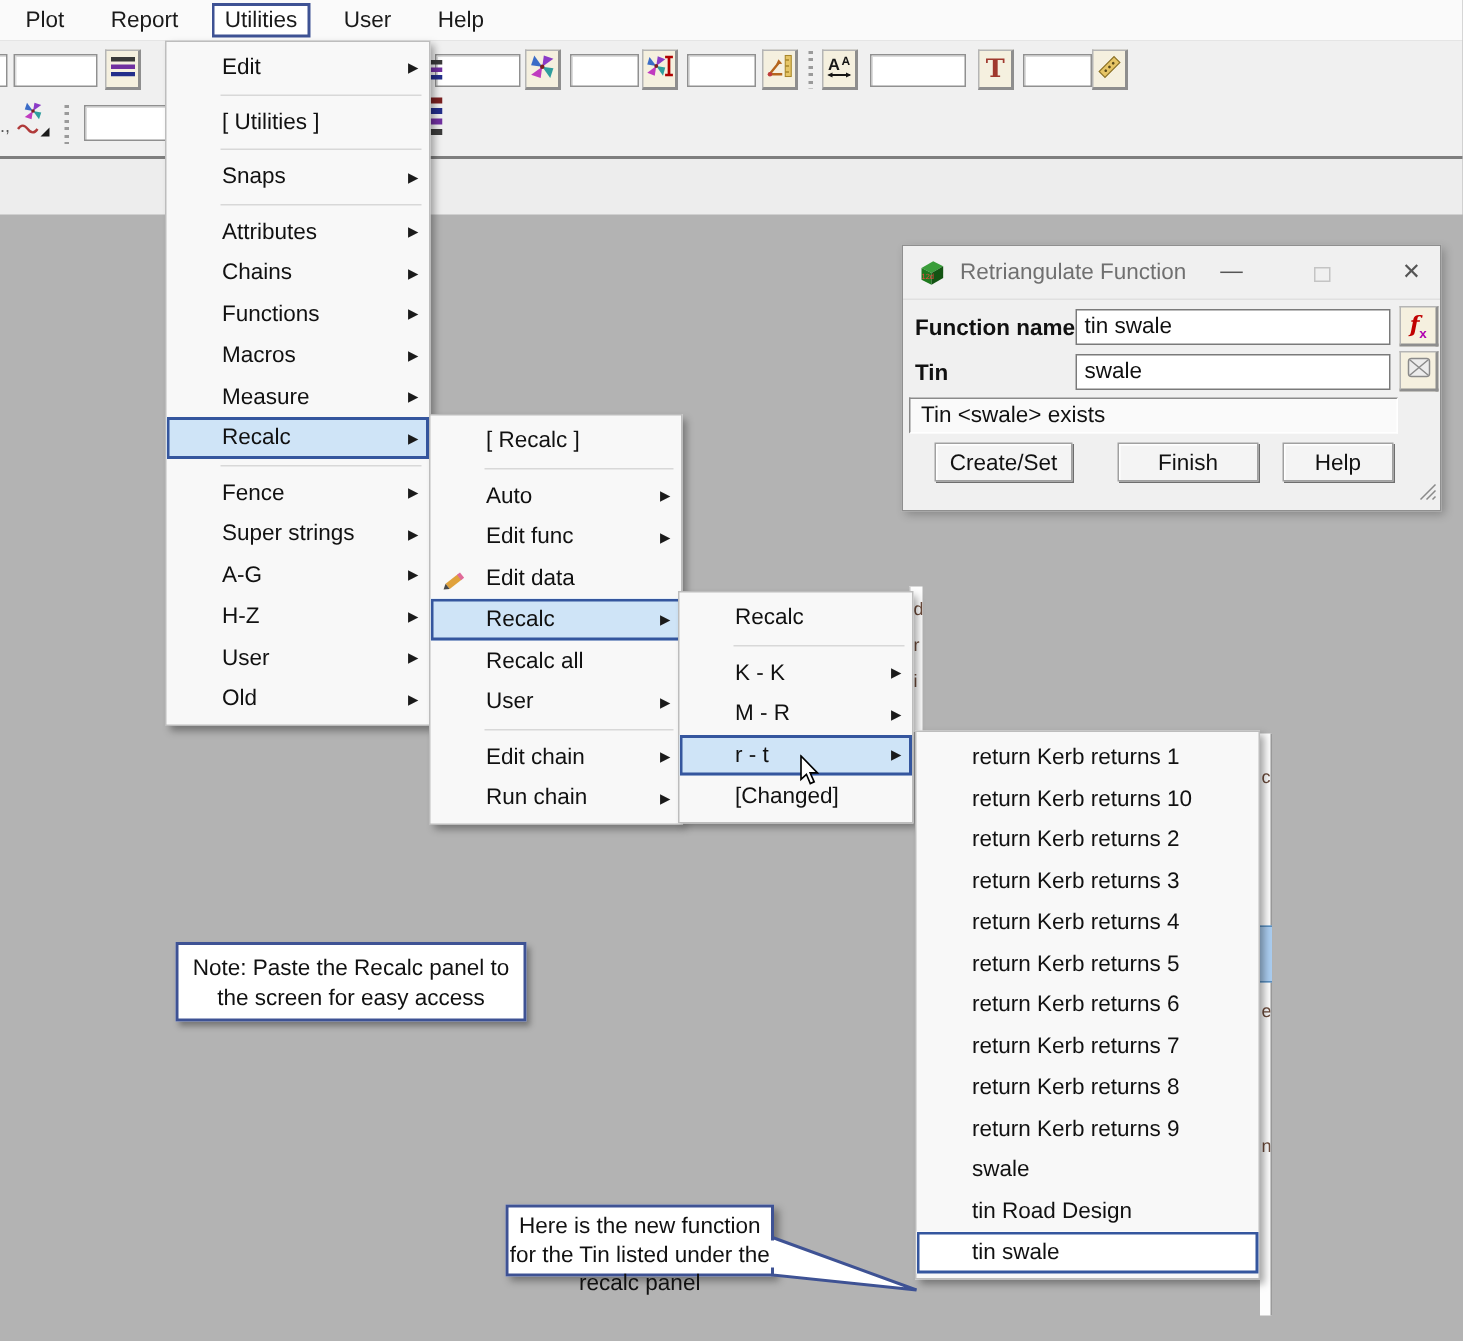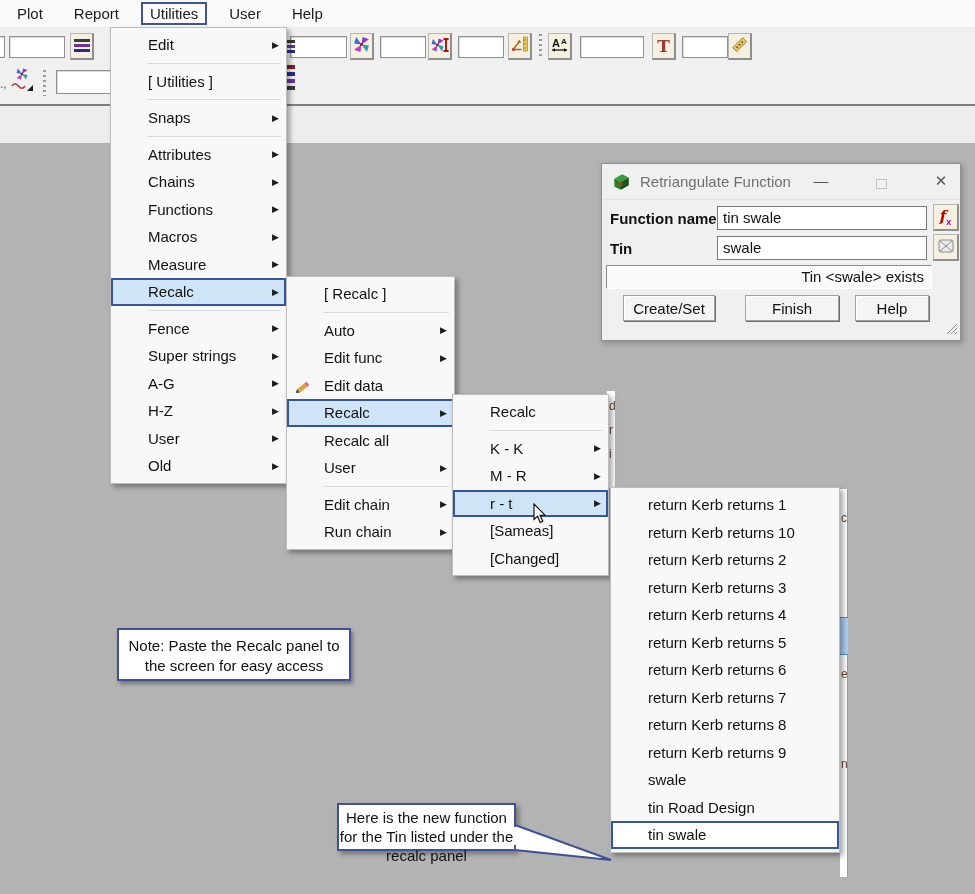--- a/index.html
+++ b/index.html
@@ -48,21 +48,21 @@
   #dlg-title .ttl { position:absolute; left:38px; top:9px; color:#707070; }
   .winctl { position:absolute; top:8px; width:22px; height:20px; text-align:center; color:#555; }
   .dlabel { position:absolute; left:8px; font-weight:bold; }
   .dfield { position:absolute; left:115px; width:210px; height:24px; background:#fff;
     border:1px solid #7a7a7a; padding:2px 5px; }
   .dbtn-ico { position:absolute; left:331px; width:26px; height:27px; background:#f5f0df;
     border:1px solid #b5b5b5; border-right:2px solid #8e8e8e; border-bottom:2px solid #8e8e8e;
     display:flex; align-items:center; justify-content:center; }
   #dlg-msg { position:absolute; left:4px; top:101px; width:326px; height:24px; background:#fafafa;
     border:1px solid #fff; border-top:1px solid #8a8a8a; border-left:1px solid #8a8a8a;
-    padding:2px 7px;text-align:right; }
+    padding:2px 7px; }
   .btn3d { position:absolute; top:131px; height:26px; background:#f4f4f4;
     border:1px solid #a0a0a0; box-shadow:1px 1px 0 #6e6e6e, inset 1px 1px 0 #fff;
     display:flex; align-items:center; justify-content:center; }
   
   #note1 { position:absolute; left:117px; top:628px; width:234px; height:53px;
     background:#fff; border:2px solid #3e5294; box-shadow:2px 3px 4px rgba(0,0,0,.35);
     text-align:center; padding-top:6px; line-height:20px; z-index:8; }
   #callout { position:absolute; left:337px; top:803px; width:179px; height:48px;
     background:#fff; border:2px solid #3e5294; box-shadow:3px 3px 5px rgba(0,0,0,.35);
     text-align:center; padding-top:3px; line-height:19px; z-index:30; }
@@ -390,25 +390,20 @@
       <span class="label">M - R</span>
       <span class="arrow">▶</span>
     </div>
     <div class="mi hl">
       <span class="slot"></span>
       <span class="label">r - t</span>
       <span class="arrow">▶</span>
     </div>
     <div class="mi">
       <span class="slot"></span>
-      <span class="label">[Sameas]</span>
-      <span class="arrow"></span>
-    </div>
-    <div class="mi">
-      <span class="slot"></span>
       <span class="label">[Changed]</span>
       <span class="arrow"></span>
     </div>
   </div>
 
 <div id="menu-rt" class="menu">
 
 <div class="mi">
       <span class="slot"></span>
       <span class="label">return Kerb returns 1</span>

